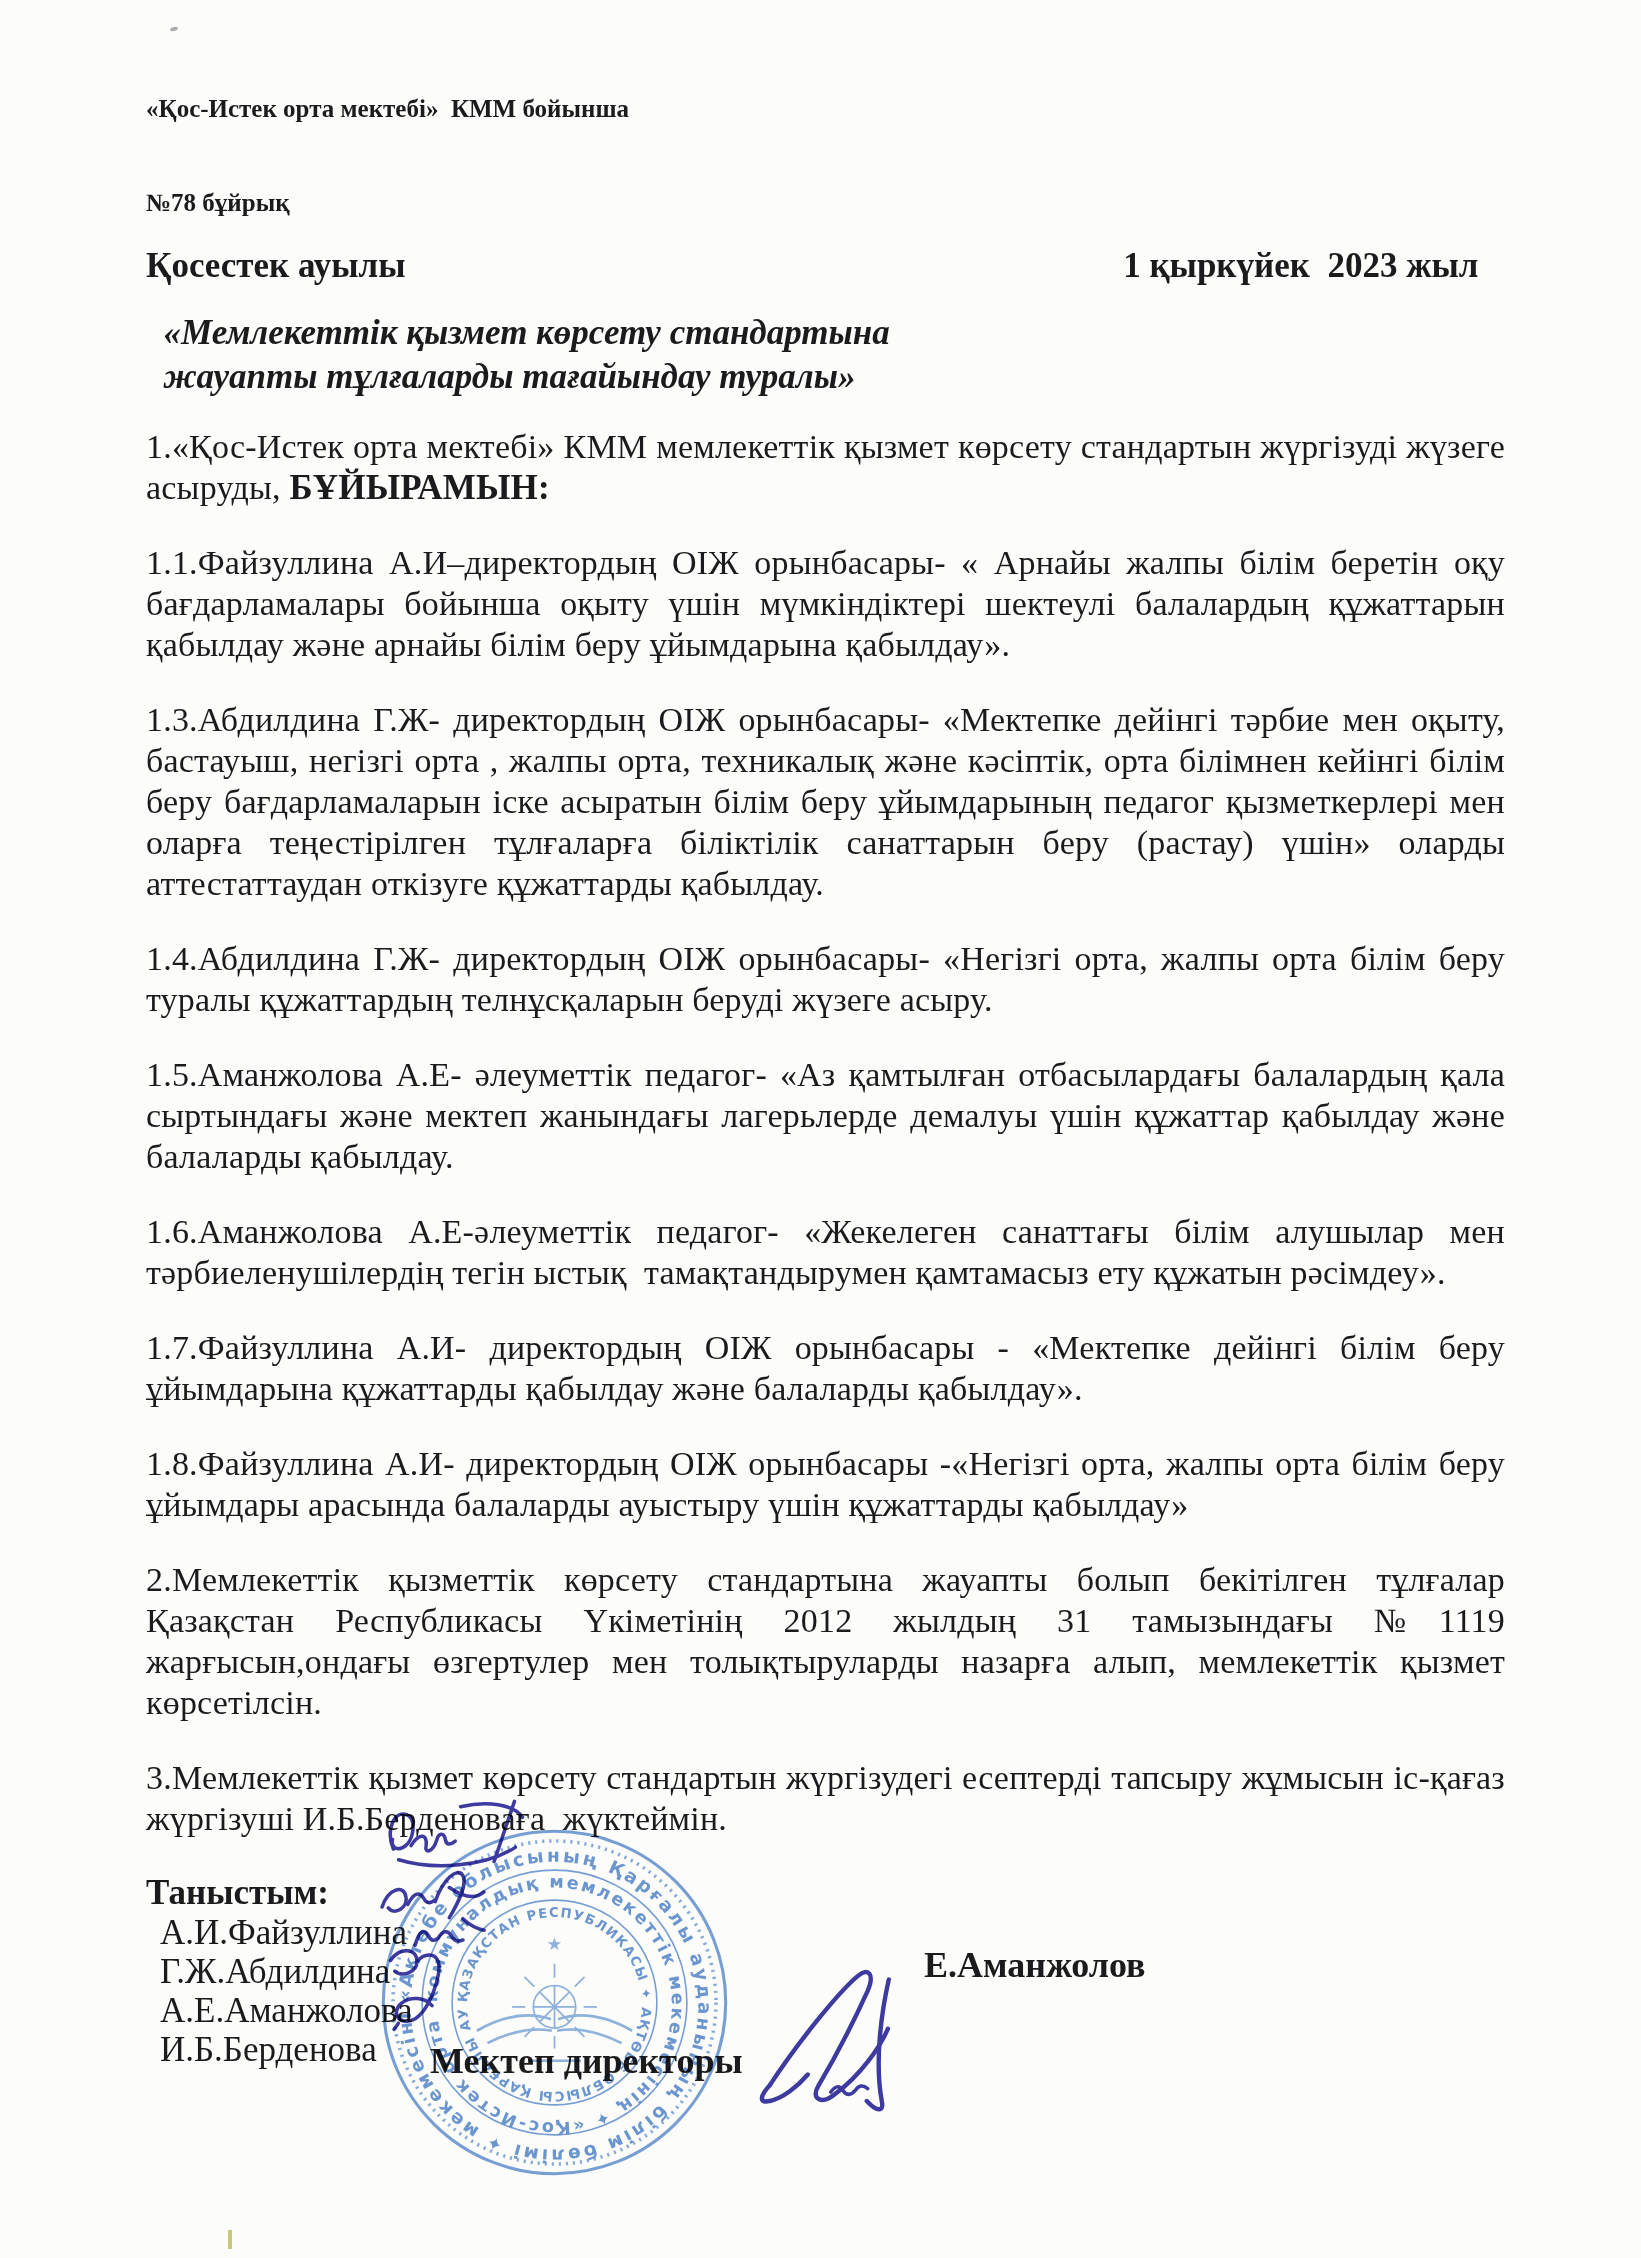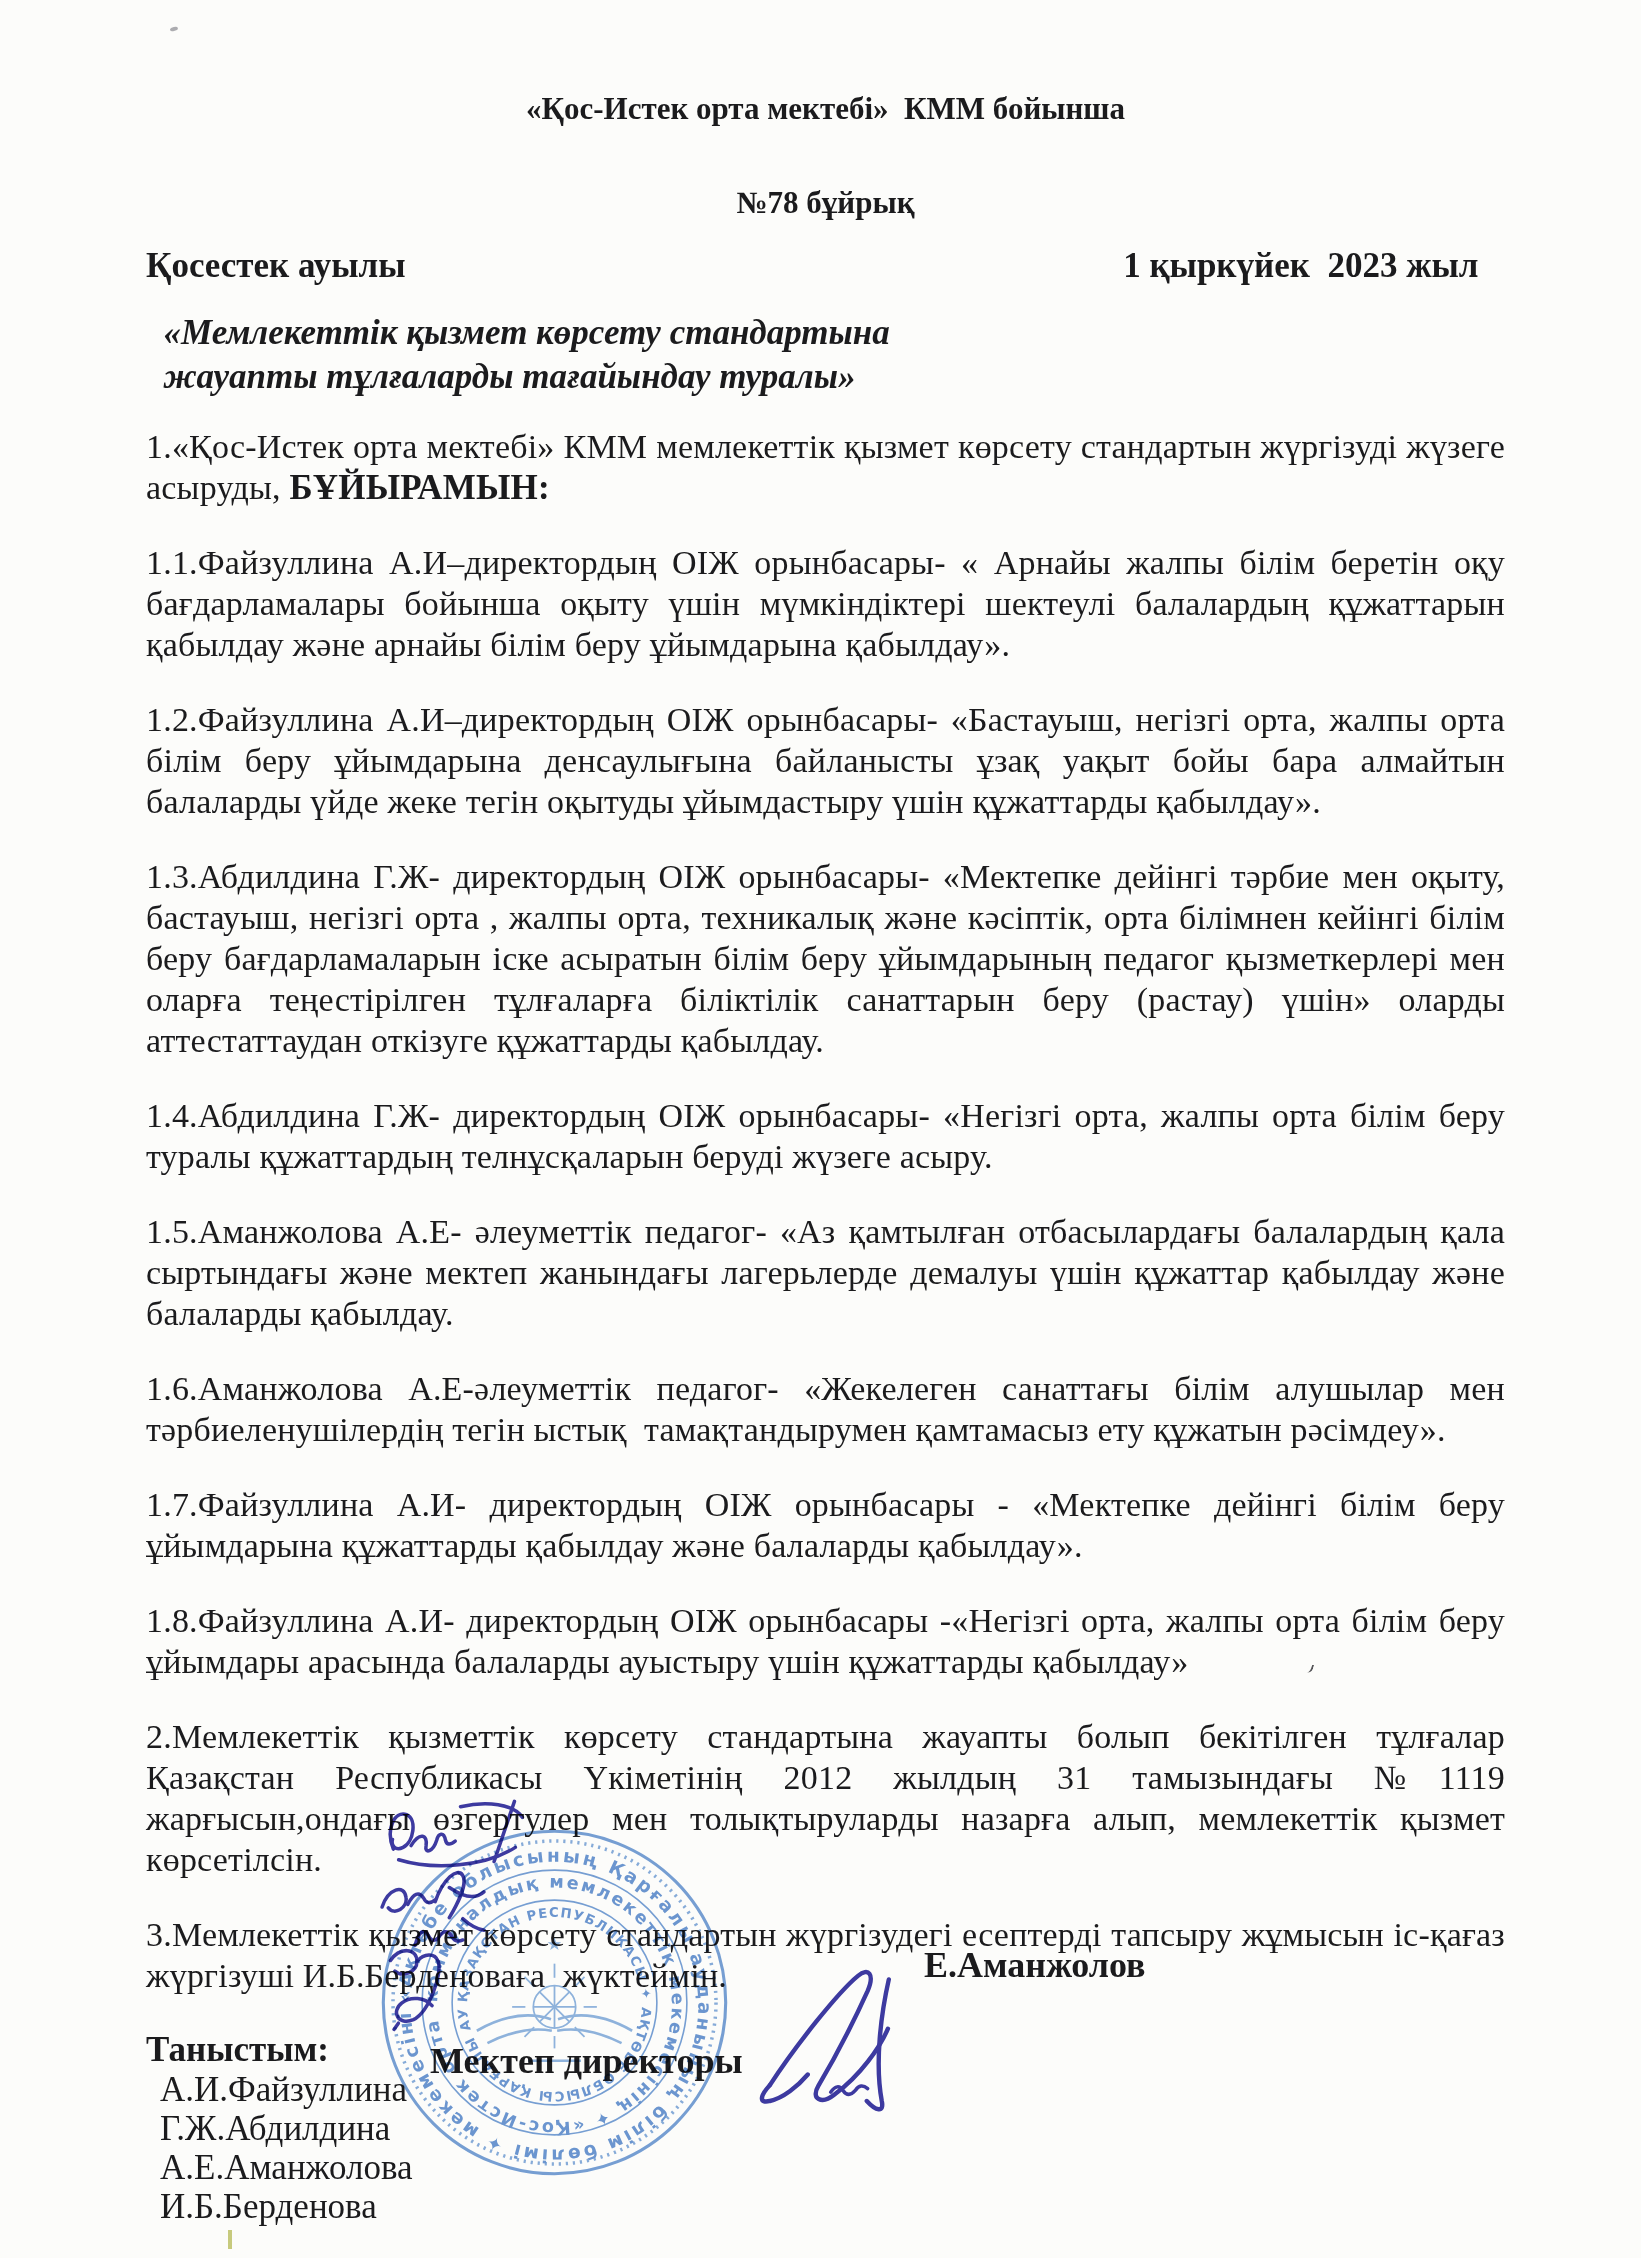--- a/index.html
+++ b/index.html
@@ -7,21 +7,21 @@
     position:relative;
     width:1642px;height:2258px;
     background:#fcfcfa;
     font-family:"Liberation Serif","DejaVu Serif",serif;
     color:#1b1b1d;
     overflow:hidden;
   }
   .content{
     position:absolute;left:146px;top:88px;width:1359px;
   }
-  .title{ text-align:center;font-weight:bold;font-size:31px;line-height:41px; }
+  .title{ font-weight:bold;font-size:25px;line-height:41px; }
   .order-no{ margin-top:53px; }
   .meta-row{
     display:flex;justify-content:space-between;align-items:baseline;
     margin-top:23px;font-weight:bold;font-size:35px;
   }
   .meta-row .date{ padding-right:26.5px; }
   .subject{
     margin-top:25px;padding-left:17.6px;
     font-weight:bold;font-style:italic;font-size:35px;line-height:44px;
   }
@@ -62,21 +62,20 @@
     </div>
 
     <div class="subject">
       <div>«Мемлекеттік қызмет көрсету стандартына</div>
       <div>жауапты тұлғаларды тағайындау туралы»</div>
     </div>
 
     <p class="para" style="margin-top:26.5px;"><span>1.«Қос-Истек орта мектебі» КММ мемлекеттік қызмет көрсету стандартын жүргізуді жүзеге асыруды, </span><b>БҰЙЫРАМЫН:</b></p>
 
     <p class="para">1.1.Файзуллина А.И–директордың ОІЖ орынбасары- « Арнайы жалпы білім беретін оқу бағдарламалары бойынша оқыту үшін мүмкіндіктері шектеулі балалардың құжаттарын қабылдау және арнайы білім беру ұйымдарына қабылдау».</p>
-    <p class="para">1.2.Файзуллина А.И–директордың ОІЖ орынбасары- «Бастауыш, негізгі орта, жалпы орта білім беру ұйымдарына денсаулығына байланысты ұзақ уақыт бойы бара алмайтын балаларды үйде жеке тегін оқытуды ұйымдастыру үшін құжаттарды қабылдау».</p>
     <p class="para">1.3.Абдилдина Г.Ж- директордың ОІЖ орынбасары- «Мектепке дейінгі тәрбие мен оқыту, бастауыш, негізгі орта , жалпы орта, техникалық және кәсіптік, орта білімнен кейінгі білім беру бағдарламаларын іске асыратын білім беру ұйымдарының педагог қызметкерлері мен оларға теңестірілген тұлғаларға біліктілік санаттарын беру (растау) үшін» оларды аттестаттаудан откізуге құжаттарды қабылдау.</p>
     <p class="para">1.4.Абдилдина Г.Ж- директордың ОІЖ орынбасары- «Негізгі орта, жалпы орта білім беру туралы құжаттардың телнұсқаларын беруді жүзеге асыру.</p>
     <p class="para">1.5.Аманжолова А.Е- әлеуметтік педагог- «Аз қамтылған отбасылардағы балалардың қала сыртындағы және мектеп жанындағы лагерьлерде демалуы үшін құжаттар қабылдау және балаларды қабылдау.</p>
     <p class="para">1.6.Аманжолова А.Е-әлеуметтік педагог- «Жекелеген санаттағы білім алушылар мен тәрбиеленушілердің тегін ыстық&nbsp; тамақтандырумен қамтамасыз ету құжатын рәсімдеу».</p>
     <p class="para">1.7.Файзуллина А.И- директордың ОІЖ орынбасары - «Мектепке дейінгі білім беру ұйымдарына құжаттарды қабылдау және балаларды қабылдау».</p>
     <p class="para">1.8.Файзуллина А.И- директордың ОІЖ орынбасары -«Негізгі орта, жалпы орта білім беру ұйымдары арасында балаларды ауыстыру үшін құжаттарды қабылдау»</p>
 
     <p class="para">2.Мемлекеттік қызметтік көрсету стандартына жауапты болып бекітілген тұлғалар Қазақстан Республикасы Үкіметінің 2012 жылдың 31 тамызындағы №1119 жарғысын,ондағы өзгертулер мен толықтыруларды назарға алып, мемлекеттік қызмет көрсетілсін.</p>
     <p class="para">3.Мемлекеттік қызмет көрсету стандартын жүргізудегі есептерді тапсыру жұмысын іс-қағаз жүргізуші И.Б.Берденоваға&nbsp; жүктеймін.</p>
 

